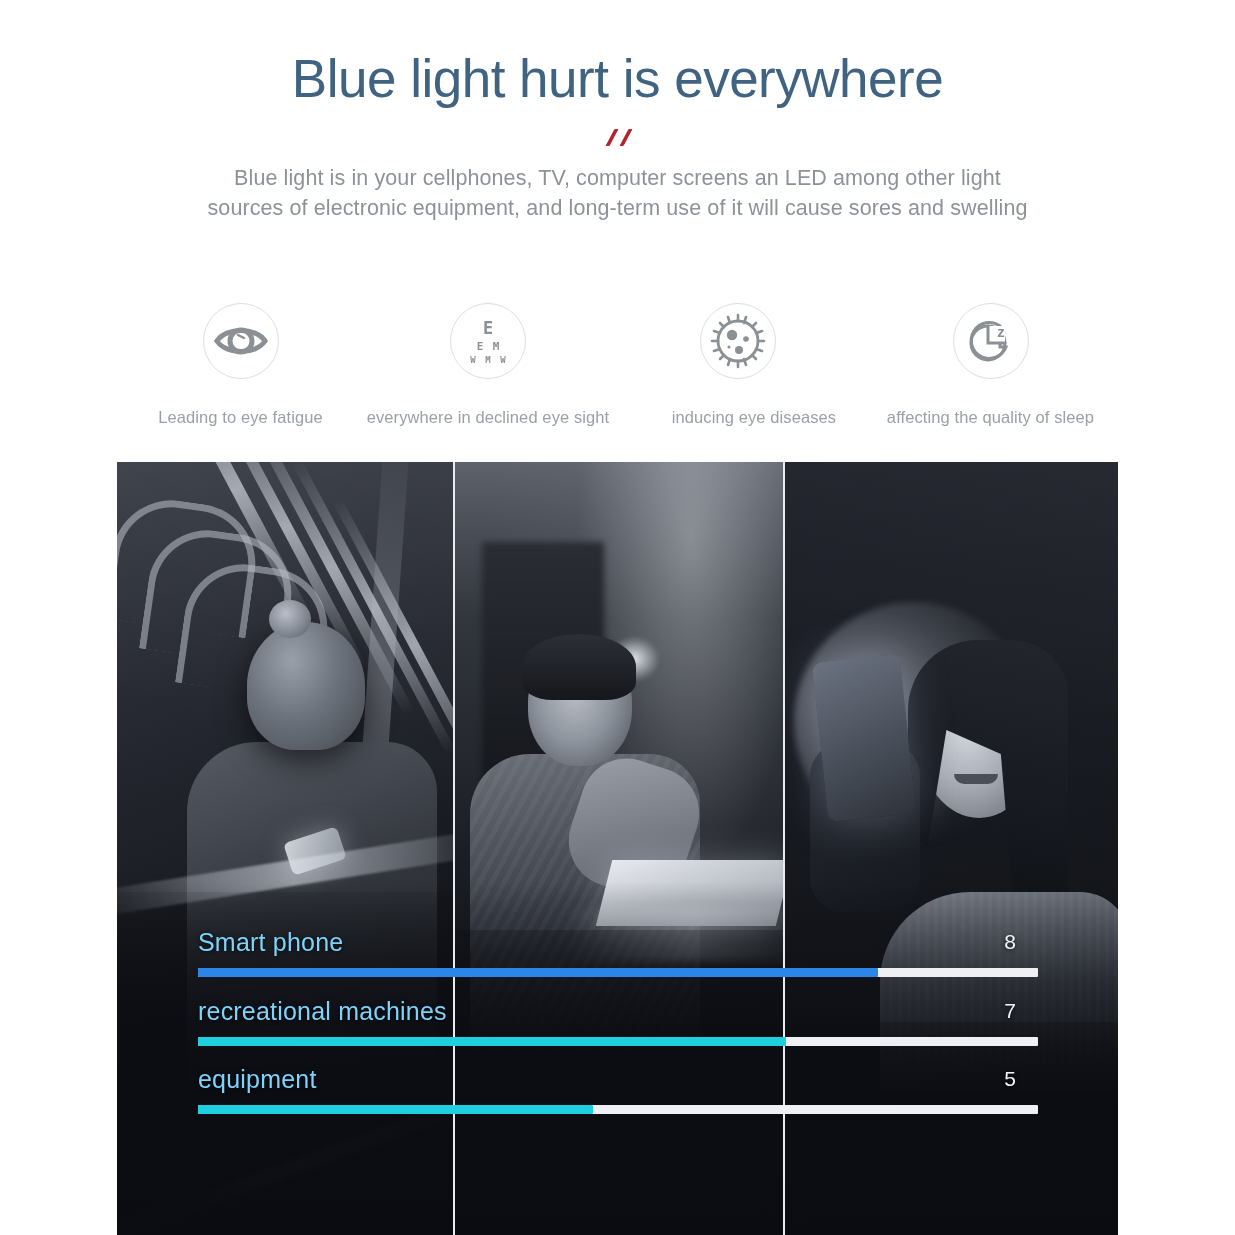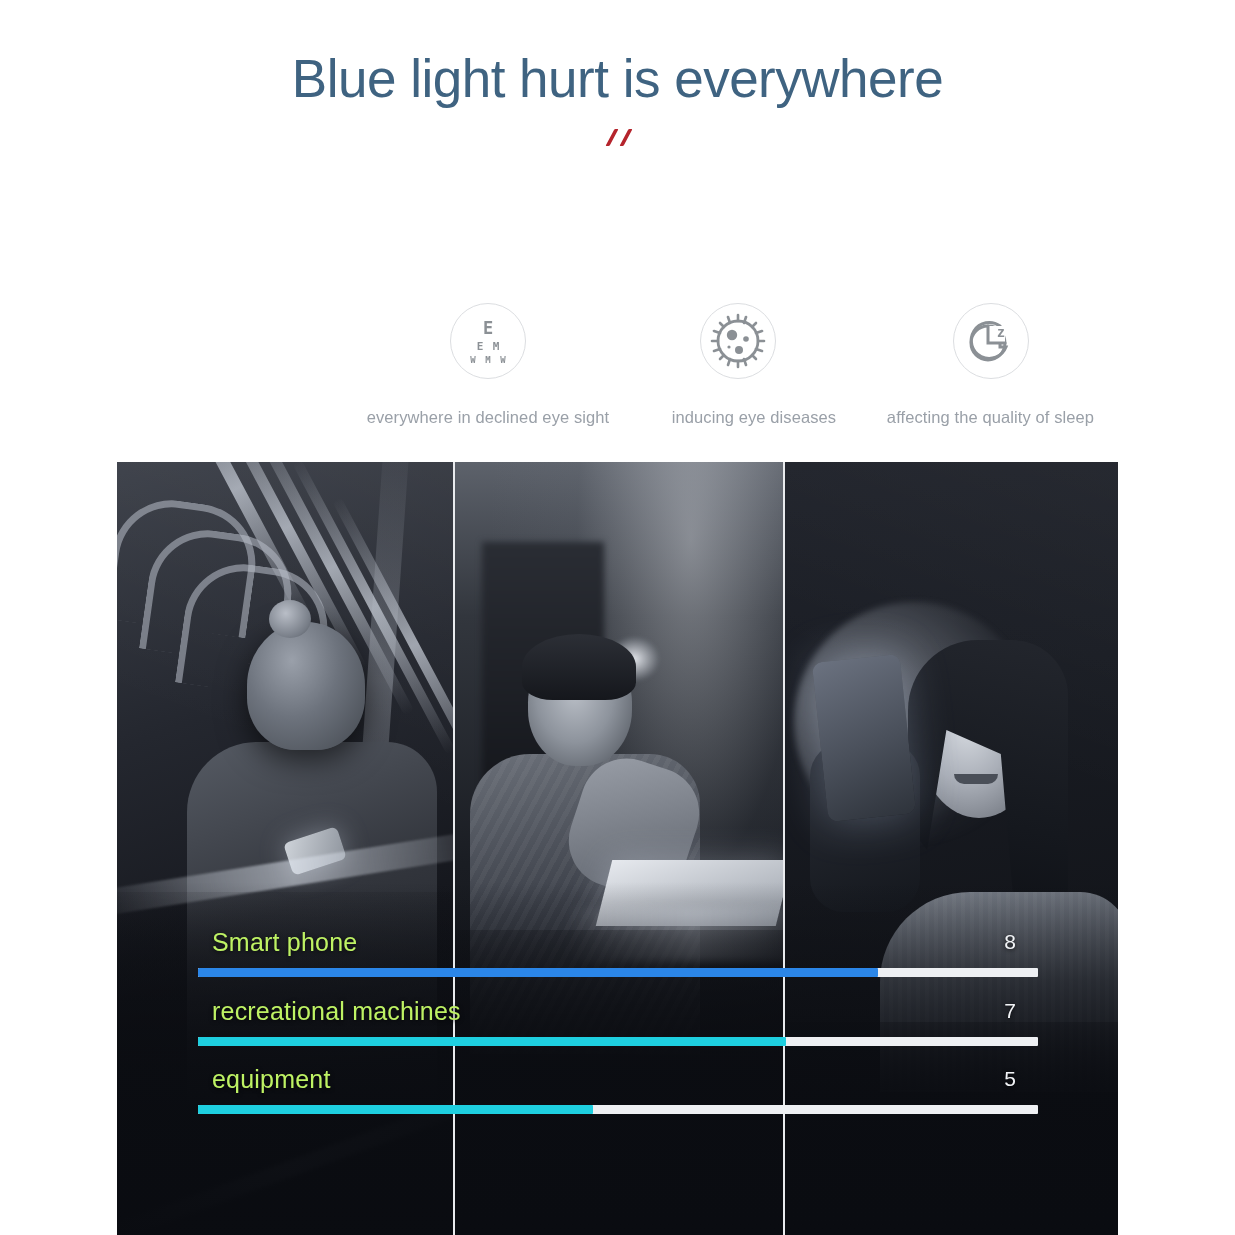--- a/index.html
+++ b/index.html
@@ -381,25 +381,24 @@
   }
   .bar-group { position: absolute; left: 81px; width: 840px; }
   .bar-group.g0 { top: 466px; }
   .bar-group.g1 { top: 535px; }
   .bar-group.g2 { top: 603px; }
 
   .bar-label {
     position: absolute;
     left: 0; top: 0;
     font-size: 25px;
-    color: #bef264;
+    color: #7dd3fc;
     letter-spacing: 0.2px;
     white-space: nowrap;
     text-shadow: 0 1px 4px rgba(0,0,0,0.75);
-    margin-left: 14px;
   }
   .bar-value {
     position: absolute;
     right: 22px; top: 2px;
     font-size: 21px;
     color: #f2f4f7;
     text-shadow: 0 1px 4px rgba(0,0,0,0.75);
   }
   .bar-track {
     position: absolute;
@@ -422,24 +421,37 @@
 <div id="page">
 
   <div class="headline" style="color: rgb(63, 99, 129);">Blue light hurt is everywhere</div>
 
   <div class="quote-mark">
     <i class="q1" style="background: rgb(181, 36, 44);"></i>
       <i class="q2" style="background: rgb(181, 36, 44);"></i>
   </div>
 
   <div class="lede">
+    <div>Blue light is in your cellphones, TV, computer screens an LED among other light</div>
+    <div>sources of electronic equipment, and long-term use of it will cause sores and swelling</div>
   </div>
 
   <div class="icon-row">
 
+    <div class="icon-cell cell0">
+      <div class="circle">
+        <svg width="74" height="74" viewBox="0 0 74 74">
+          <path d="M13 37 C22 23, 52 23, 61 37" fill="none" stroke="#8b9095" stroke-width="5" stroke-linecap="round"></path>
+          <path d="M13 37 C22 51, 52 51, 61 37" fill="none" stroke="#8b9095" stroke-width="5" stroke-linecap="round"></path>
+          <circle cx="37" cy="37" r="11" fill="none" stroke="#8b9095" stroke-width="5"></circle>
+          <path d="M34 31 L40 34" stroke="#8b9095" stroke-width="2.5" stroke-linecap="round"></path>
+        </svg>
+      </div>
+      <div class="icon-cap" style="left:0;width:245px;text-align:center;">Leading to eye fatigue</div>
+    </div>
 
     <div class="icon-cell cell1">
       <div class="circle">
         <svg width="74" height="74" viewBox="0 0 74 74">
           <text x="37" y="30" font-family="DejaVu Sans Mono, monospace" font-size="17" font-weight="bold" fill="#8b9095" text-anchor="middle">E</text>
           <text x="29" y="46" font-family="DejaVu Sans Mono, monospace" font-size="11" font-weight="bold" fill="#8b9095" text-anchor="middle">E</text>
           <text x="45" y="46" font-family="DejaVu Sans Mono, monospace" font-size="11" font-weight="bold" fill="#8b9095" text-anchor="middle">M</text>
           <text x="22" y="59" font-family="DejaVu Sans Mono, monospace" font-size="9" font-weight="bold" fill="#8b9095" text-anchor="middle">W</text>
           <text x="37" y="59" font-family="DejaVu Sans Mono, monospace" font-size="9" font-weight="bold" fill="#8b9095" text-anchor="middle">M</text>
           <text x="52" y="59" font-family="DejaVu Sans Mono, monospace" font-size="9" font-weight="bold" fill="#8b9095" text-anchor="middle">W</text>

